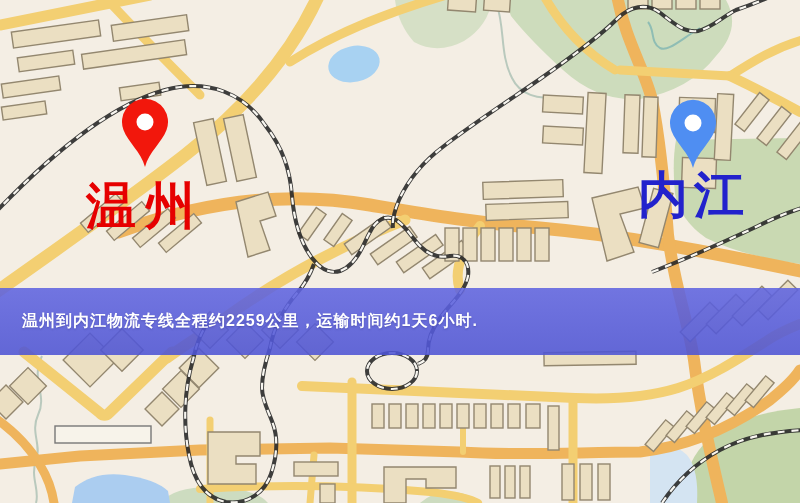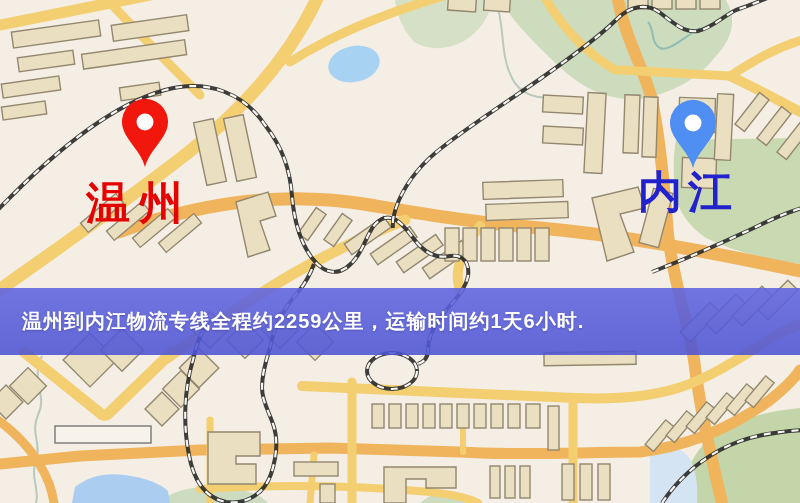--- a/index.html
+++ b/index.html
@@ -8,29 +8,29 @@
     font-family:"Liberation Sans","DejaVu Sans",sans-serif;
     background:#f4eee4;
   }
   .map-wrap svg{position:absolute;left:0;top:0;}
   .banner{
     position:absolute;left:0;top:288px;width:800px;height:67px;
     background:linear-gradient(180deg,rgba(95,100,224,.88) 0%,rgba(78,84,212,.88) 100%);
     display:flex;align-items:center;z-index:5;
   }
   .banner-text{
-    color:#ffffff;font-size:20px;font-weight:600;letter-spacing:1px;
+    color:#ffffff;font-size:16px;font-weight:600;letter-spacing:1px;
     padding-left:22px;white-space:nowrap;
     text-shadow:0 1px 2px rgba(40,40,120,.35);
   }
   .pin{position:absolute;z-index:6;}
   .pin-origin{left:117px;top:97px;}
   .pin-destination{left:665px;top:98px;}
   .city-label{
-    position:absolute;z-index:6;font-size:44px;font-weight:800;
+    position:absolute;z-index:6;font-size:50px;font-weight:800;
     letter-spacing:9px;line-height:1;white-space:nowrap;
   }
   .label-origin{left:86px;top:181px;color:#e60000;}
   .label-destination{left:638px;top:170px;color:#2222cc;letter-spacing:6px;}
 </style>
 </head>
 <body>
 
 <div class="map-wrap">
 

